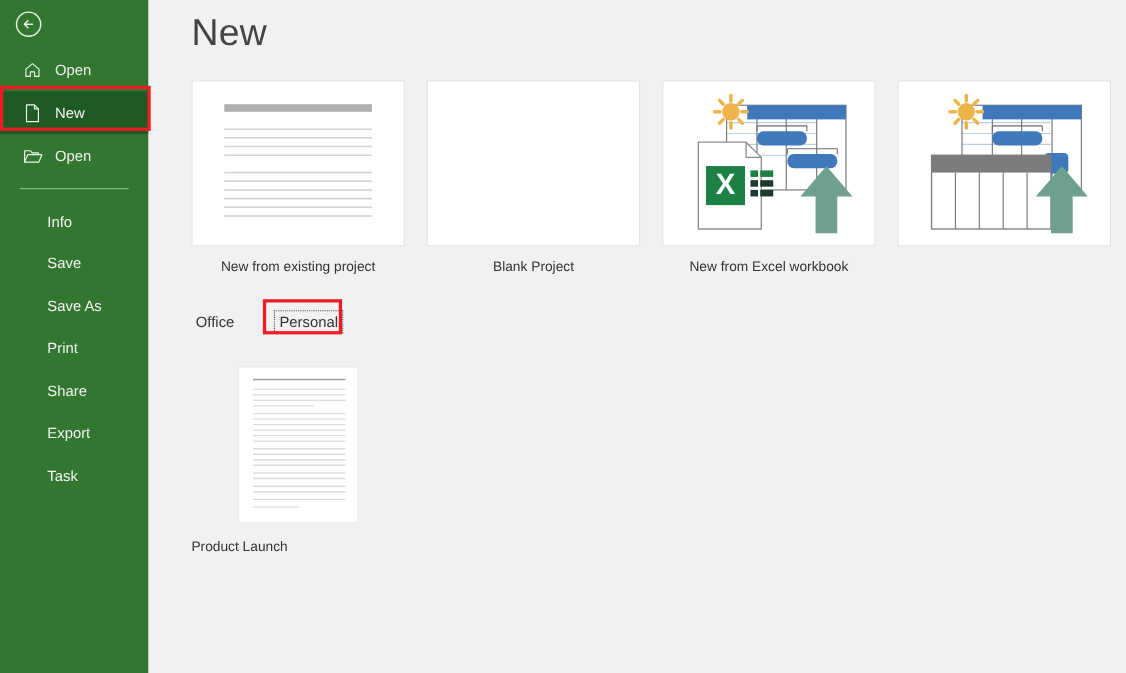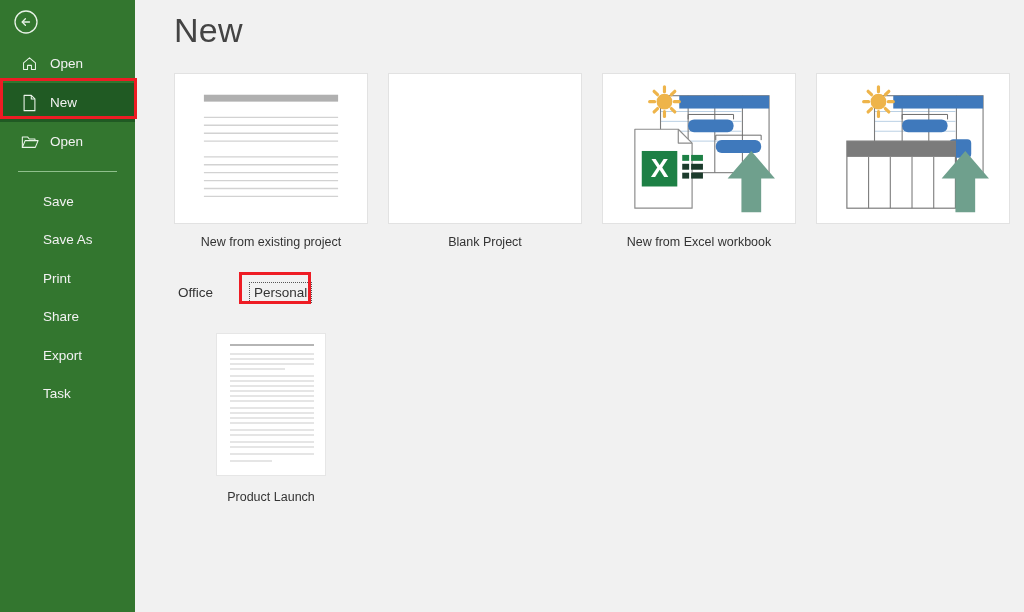--- a/index.html
+++ b/index.html
@@ -155,21 +155,21 @@
   }
   .pt-doc {
     width: 110px; height: 143px;
     background: #ffffff;
     border: 1px solid #e6e6e6;
     position: relative;
     overflow: hidden;
   }
   .pt-label {
     margin-top: 10px;
-    text-align: center;
+    text-align: left;
     font-size: 12.5px;
     color: #333333;
   }
 </style>
 </head>
 <body>
 
 <div id="app">
 
   <div id="sidebar">
@@ -210,20 +210,23 @@
           <svg width="18" height="16" viewBox="0 0 20 17">
             <path d="M1.5 14.5 V3 H7.5 L9.2 5.2 H15.5 V7" fill="none" stroke="#eaf4e9" stroke-width="1.2" stroke-linejoin="round"></path>
             <path d="M1.5 14.5 L4.6 7 H19 L15.9 14.5 Z" fill="none" stroke="#eaf4e9" stroke-width="1.2" stroke-linejoin="round"></path>
           </svg>
         </span>
         <span>Open</span>
       </div>
 
       <div class="nav-sep"></div>
 
+      <div class="sub-item">
+        <span>Info</span>
+      </div>
       <div class="sub-item">
         <span>Save</span>
       </div>
       <div class="sub-item">
         <span>Save As</span>
       </div>
       <div class="sub-item">
         <span>Print</span>
       </div>
       <div class="sub-item">

